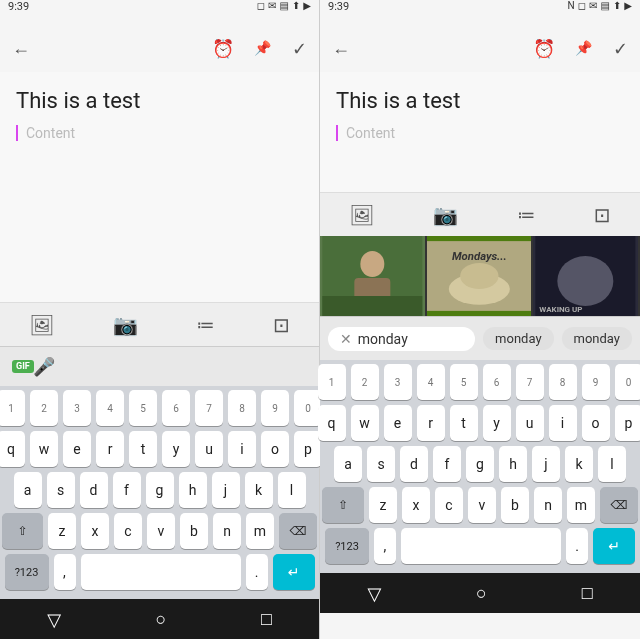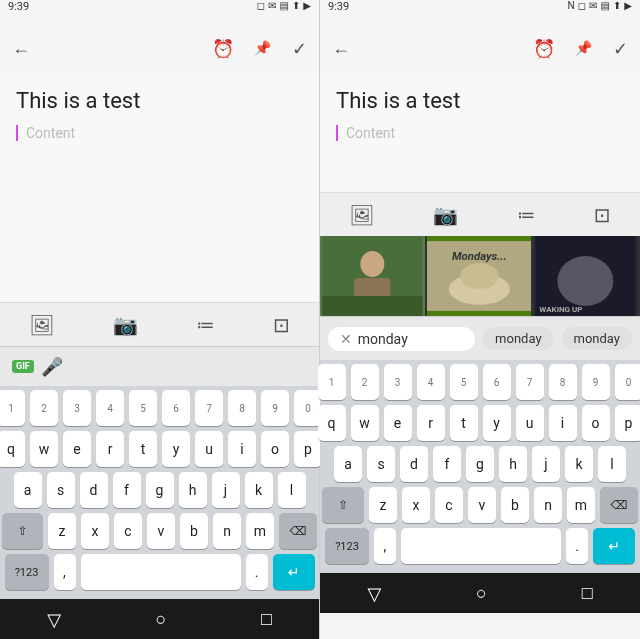--- a/index.html
+++ b/index.html
@@ -91,21 +91,20 @@
       color: #555;
       cursor: pointer;
     }
 
     .keyboard-suggestion-bar {
       height: 40px;
       background: #e8e8e8;
       display: flex;
       align-items: center;
       padding: 16px 12px;
-      gap: 8px;
       font-size: 13px;
       color: #444;
       border-top: 1px solid #ccc;
     }
 
     .suggestion-text { flex: 1; }
     .mic-icon { font-size: 18px; color: #666; }
 
     .gif-badge {
       background: #4CAF50;

